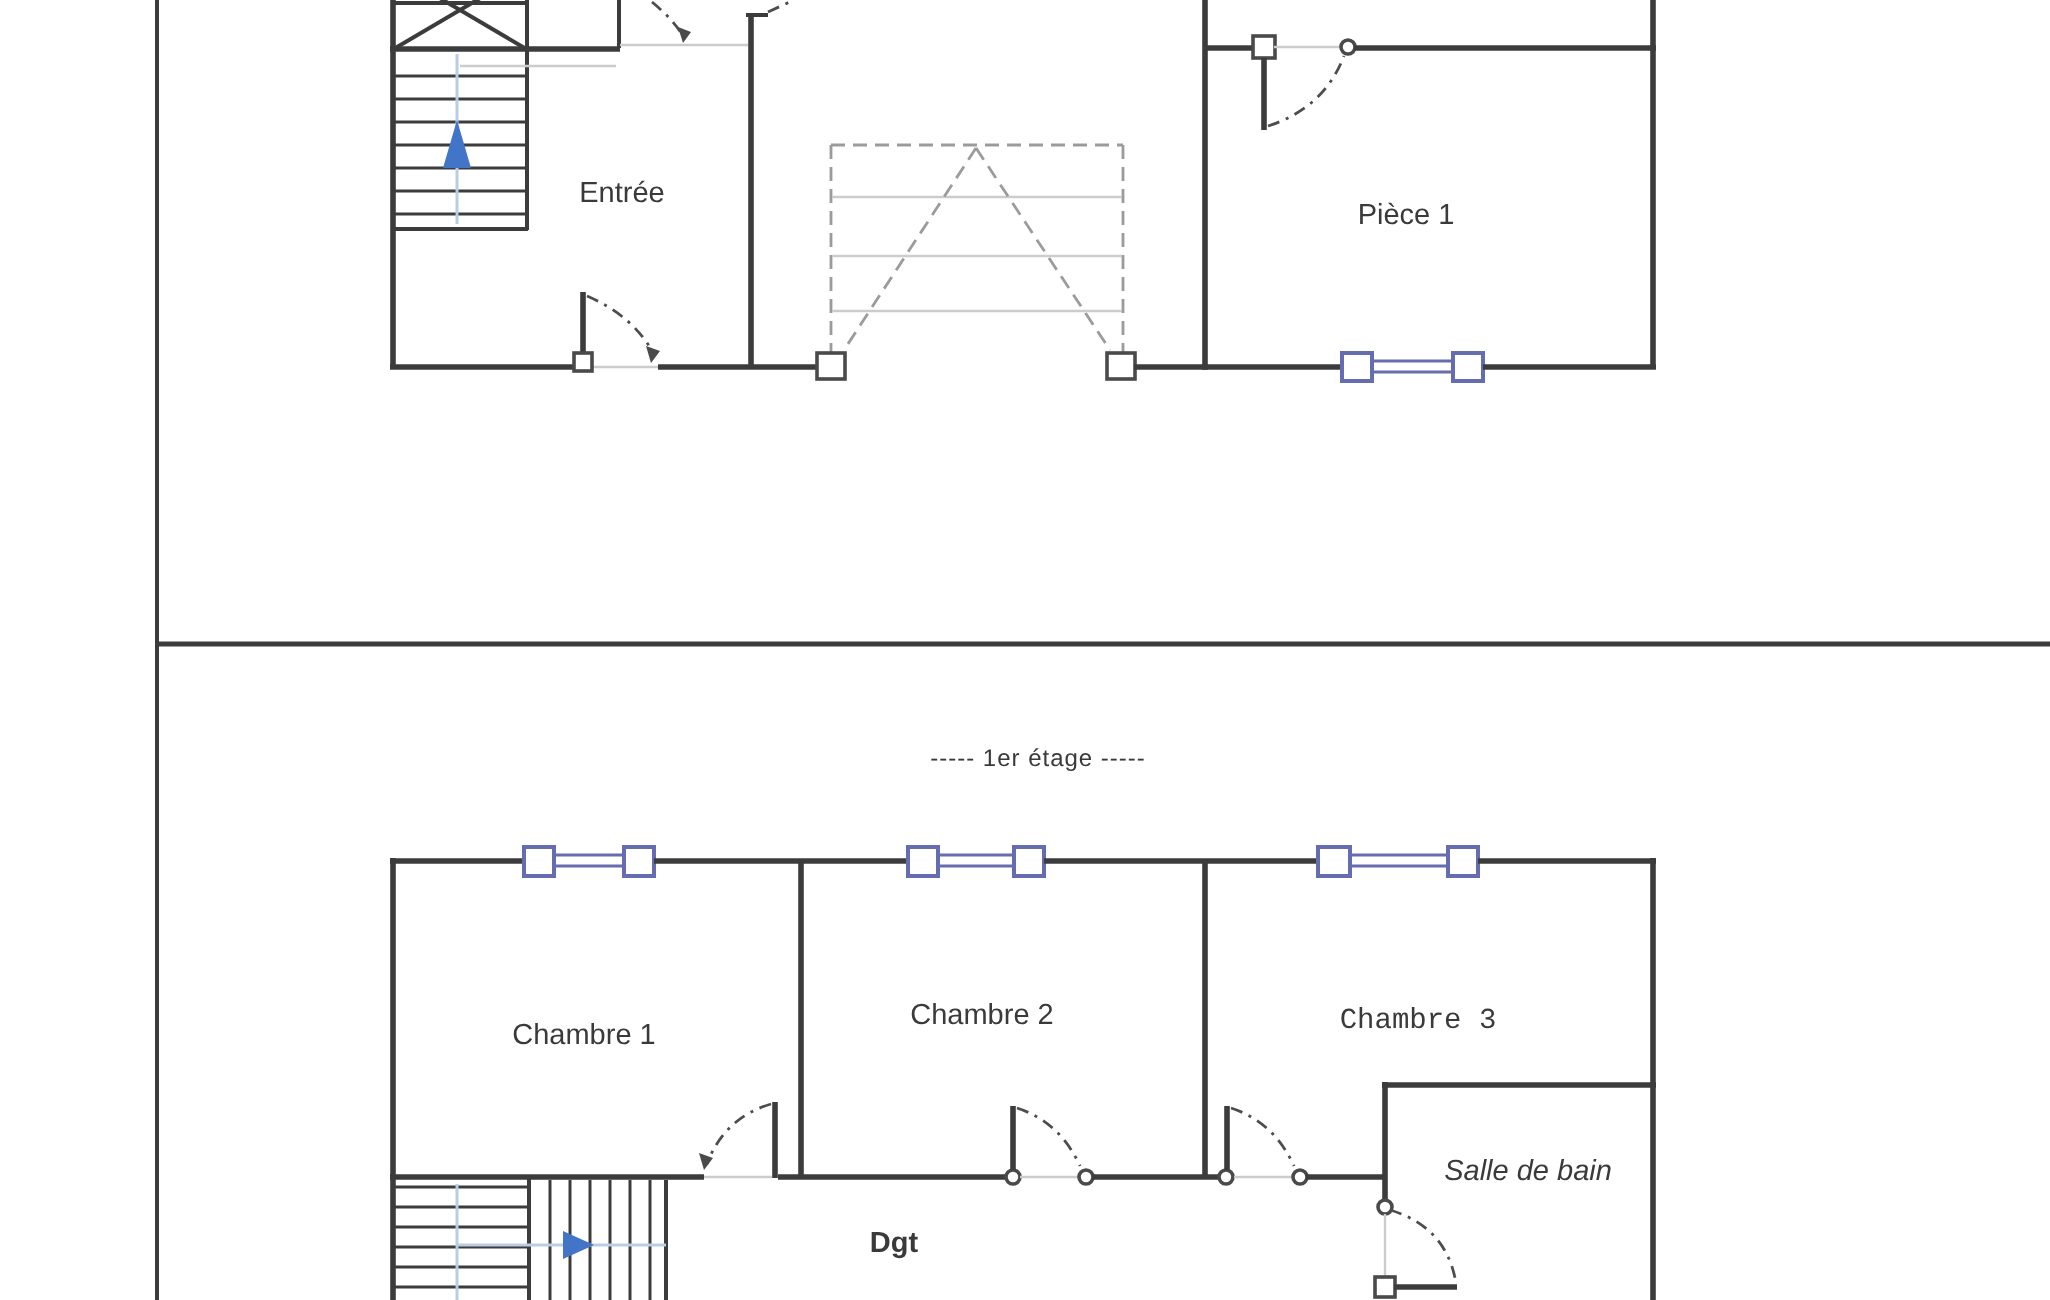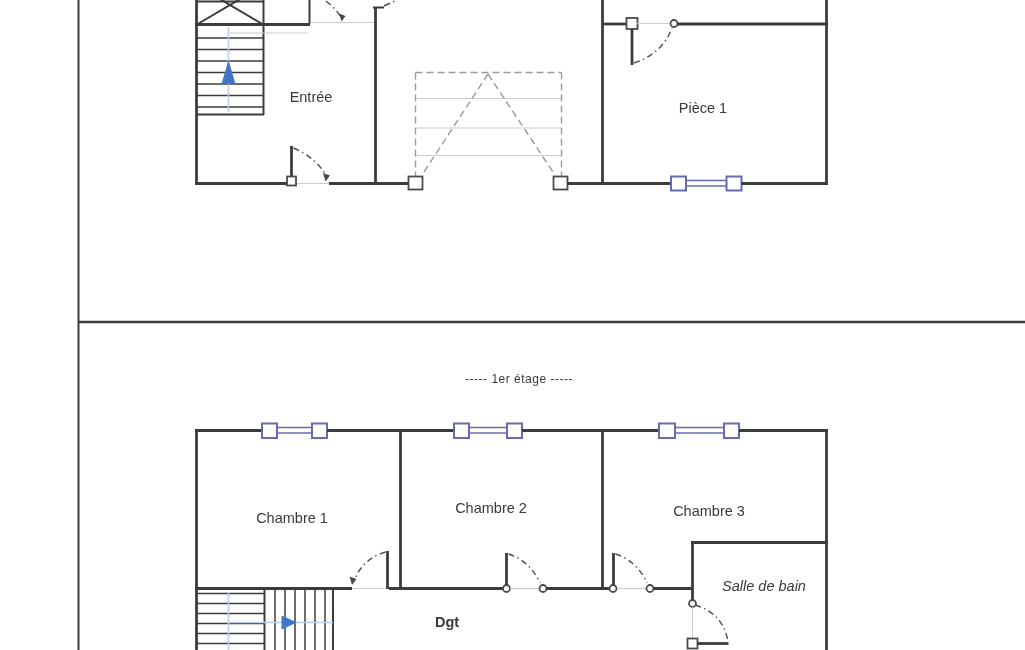--- a/index.html
+++ b/index.html
@@ -215,16 +215,16 @@
         <polygon class="fillblue" points="297,622.5 281.5,615.5 281.5,629.5"></polygon>
       </g>
     </g>
   </svg>
 
   <div class="label" style="left:311px;top:97px;">Entrée</div>
   <div class="label" style="left:703px;top:108px;text-align:center;">Pièce 1</div>
   <div class="label label-small" style="left:519px;top:379px;">-----  1er étage  -----</div>
   <div class="label" style="left:292px;top:508px;margin-top:10px;">Chambre 1</div>
   <div class="label" style="left:491px;top:508px;">Chambre 2</div>
-  <div class="label" style="left:709px;top:511px;">Chambre 3</div>
+  <div class="label" style="left:709px;top:511px;font-family:Liberation Mono, monospace;">Chambre 3</div>
   <div class="label" style="left:764px;top:586px;font-style:italic;">Salle de bain</div>
   <div class="label" style="left:447px;top:622px;font-weight:bold;">Dgt</div>
 </div>
 
 </body></html>

